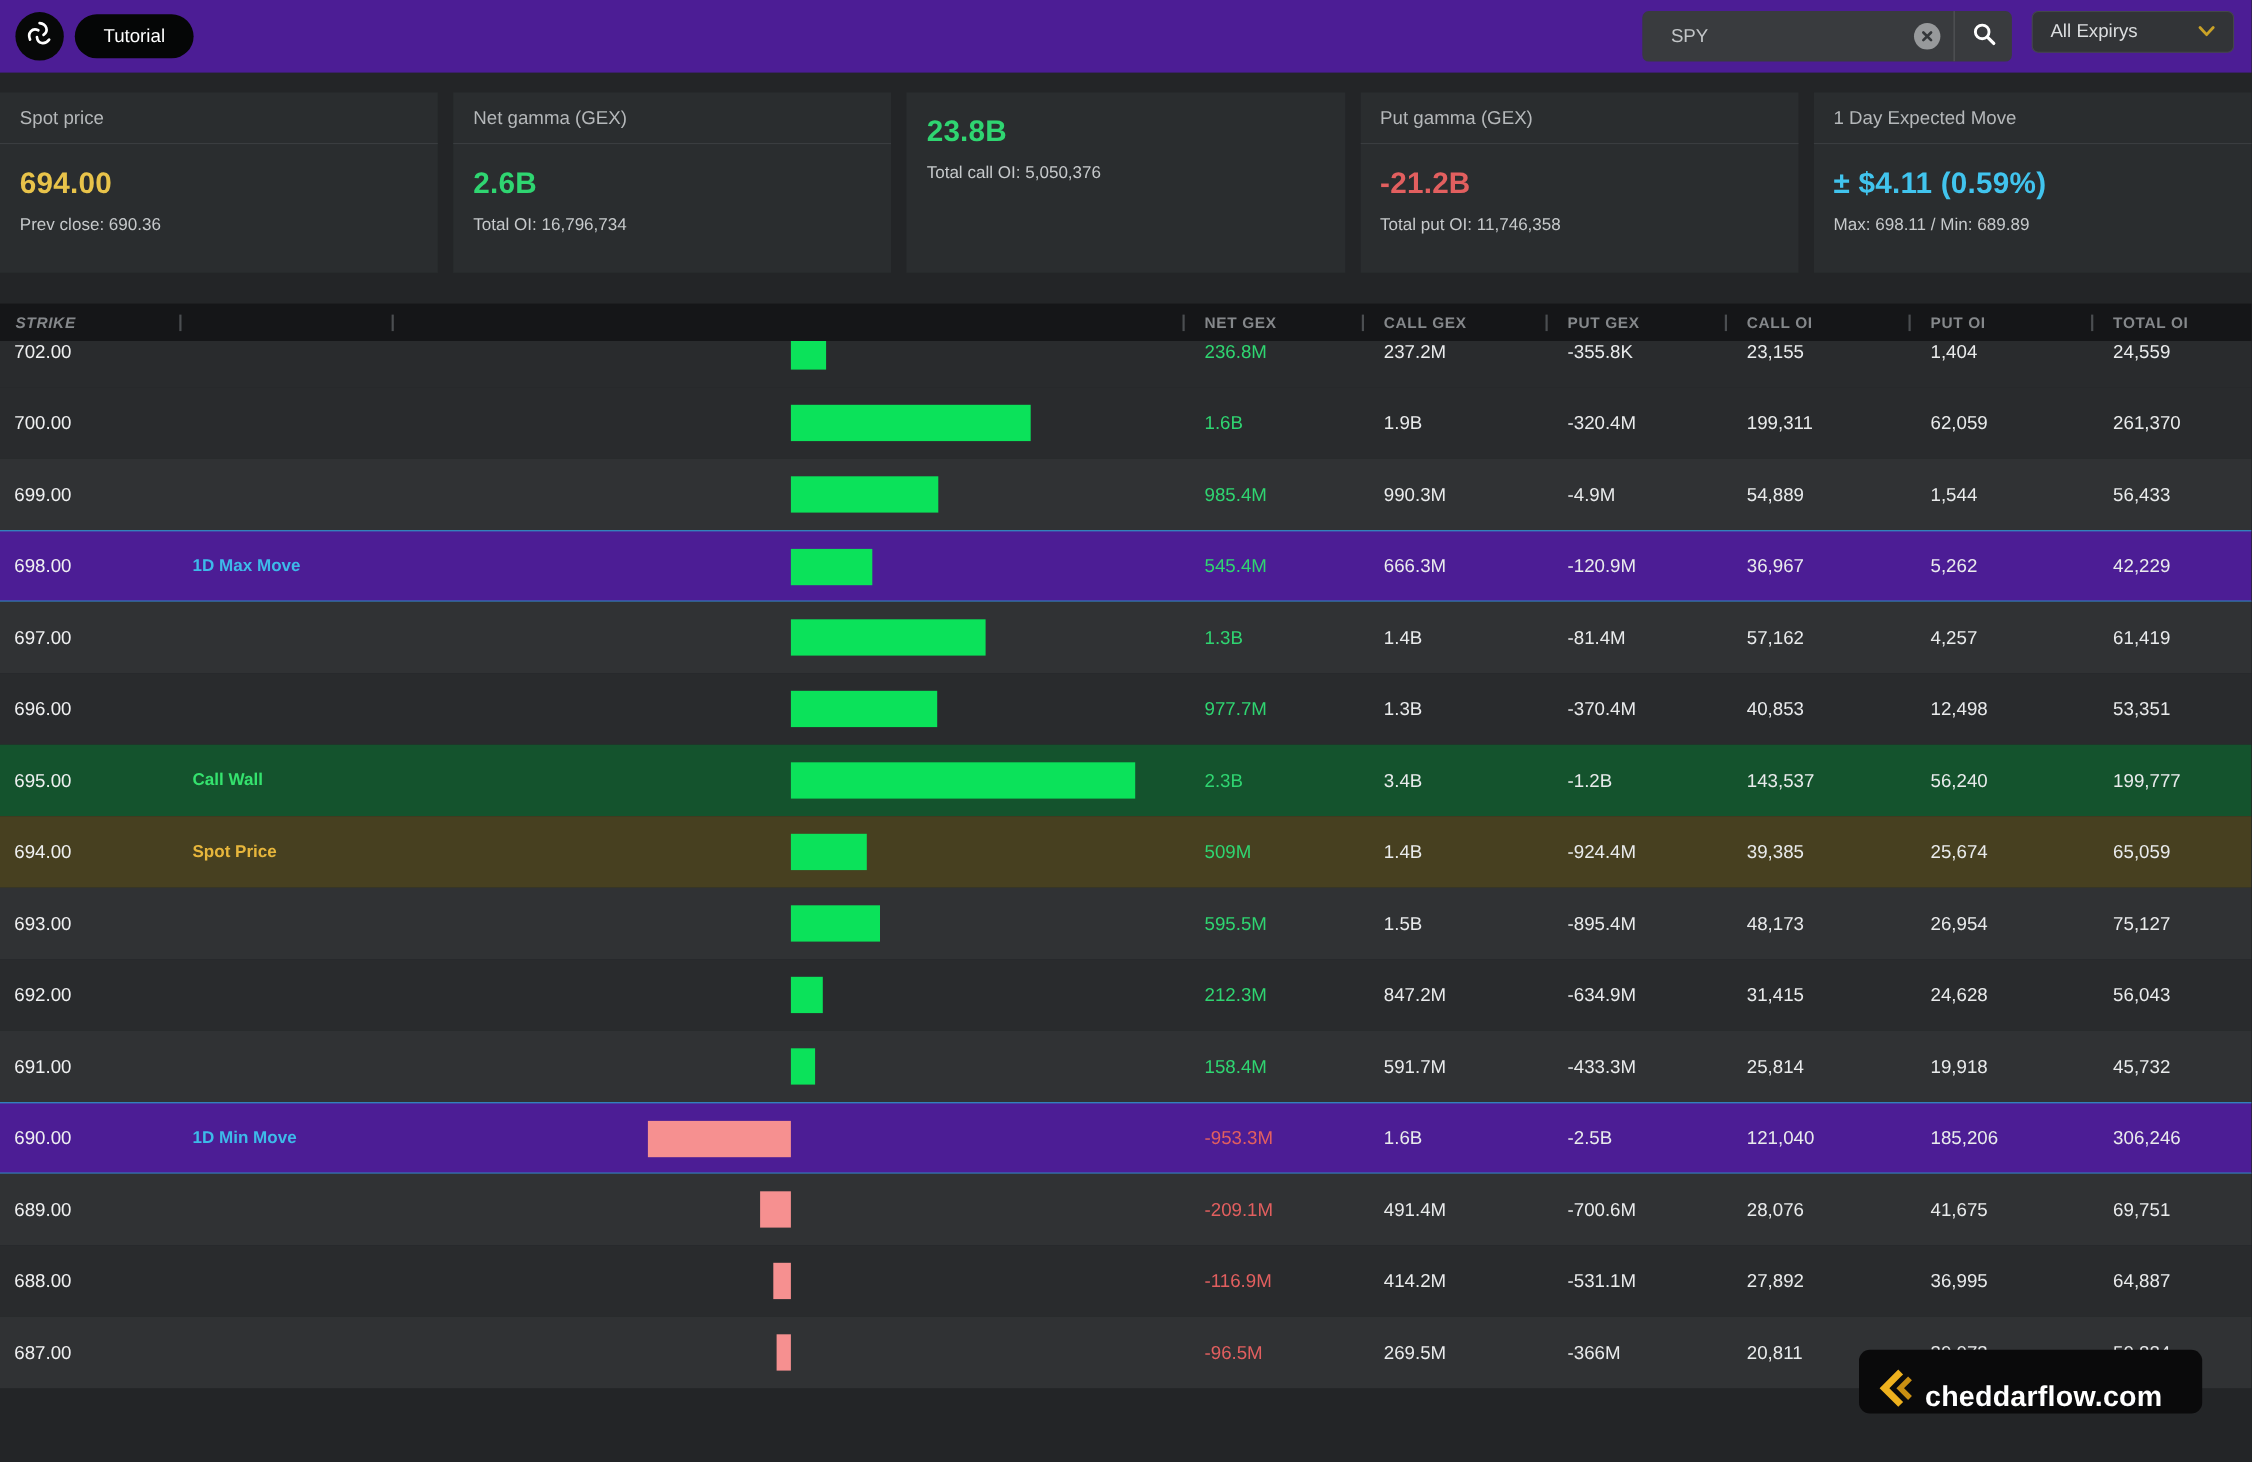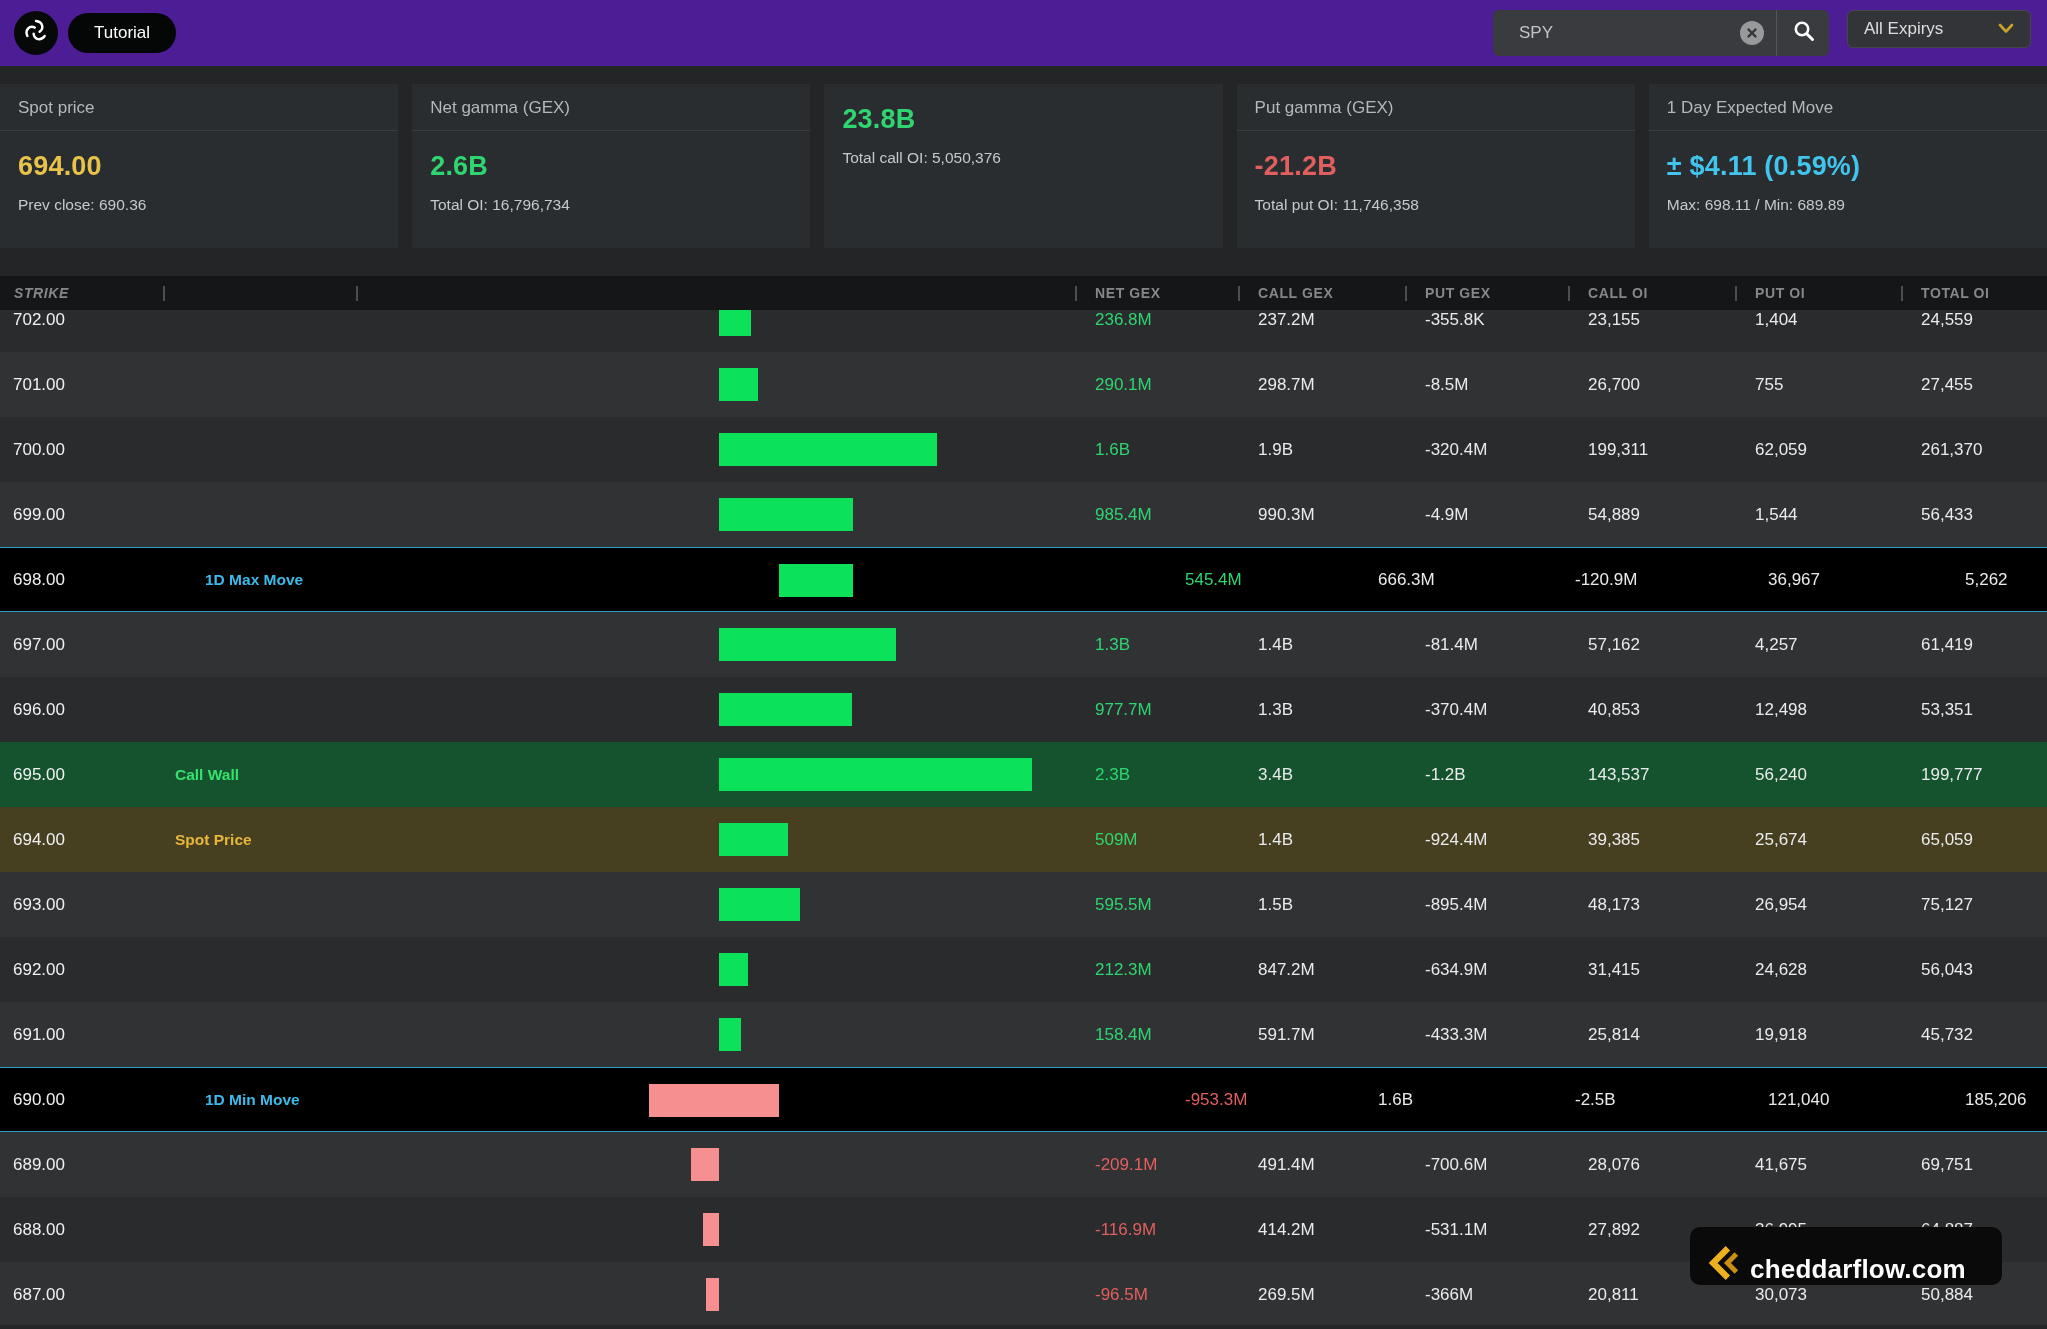--- a/index.html
+++ b/index.html
@@ -39,21 +39,21 @@
         color:#85888b; height:34px; }
   .pipe { display:inline-block; width:2px; height:15px; background:#4b4e51; flex:0 0 auto; }
   .th .lbl { margin-left:18px; }
   .th.first { padding-left:14px;font-style:italic; }
 
   .rows-viewport { position:absolute; top:310px; left:0; width:2047px; height:1015px; overflow:hidden; }
   .row { height:65px; position:relative; }
   .row.clipped { margin-top:-23px; }
   .row.light { background:#303234; }
   .row.dark { background:#292b2d; }
-  .row.edge { background:#000000; border-top:1.5px solid #2e9bc9; border-bottom:1.5px solid #2e9bc9;gap:30px; }
+  .row.edge { background:#4c1d95; border-top:1.5px solid #2e9bc9; border-bottom:1.5px solid #2e9bc9; }
   .row.call-wall { background:#14532d; }
   .row.spot-price { background:#474020; }
   .cell { display:flex; align-items:center; height:100%; font-size:17px; color:#e9ebec; }
   .cell.strike { padding-left:13px; color:#f0f1f2; }
   .cell.rowlabel { padding-left:12px; font-weight:700; font-size:15.5px; }
   .cell.val { padding-left:20px; }
   .lbl-max-move, .lbl-min-move { color:#3dbae9; }
   .lbl-call-wall { color:#35e26e; }
   .lbl-spot-price { color:#e7b63c; }
   .netgex.pos { color:#2fd571; }
@@ -188,33 +188,20 @@
           <div class="cell barcell">
             <div class="bar pos" style="width: 32px; left: 363px;"></div>
           </div>
           <div class="cell val netgex pos">236.8M</div>
           <div class="cell val">237.2M</div>
           <div class="cell val">-355.8K</div>
           <div class="cell val">23,155</div>
           <div class="cell val">1,404</div>
           <div class="cell val">24,559</div>
         </div>
-        <div class="row grid-row light">
-          <div class="cell strike">701.00</div>
-          <div class="cell rowlabel"></div>
-          <div class="cell barcell">
-            <div class="bar pos" style="width: 39px; left: 363px;"></div>
-          </div>
-          <div class="cell val netgex pos">290.1M</div>
-          <div class="cell val">298.7M</div>
-          <div class="cell val">-8.5M</div>
-          <div class="cell val">26,700</div>
-          <div class="cell val">755</div>
-          <div class="cell val">27,455</div>
-        </div>
         <div class="row grid-row dark">
           <div class="cell strike">700.00</div>
           <div class="cell rowlabel"></div>
           <div class="cell barcell">
             <div class="bar pos" style="width: 218px; left: 363px;"></div>
           </div>
           <div class="cell val netgex pos">1.6B</div>
           <div class="cell val">1.9B</div>
           <div class="cell val">-320.4M</div>
           <div class="cell val">199,311</div>

